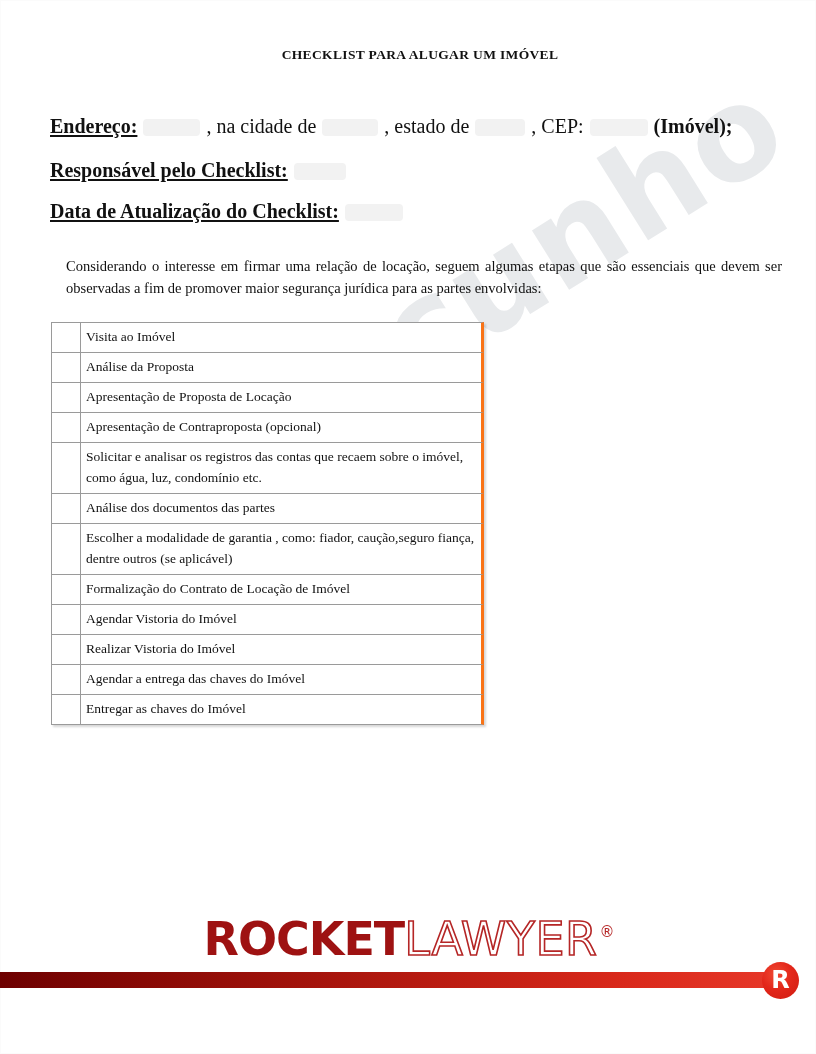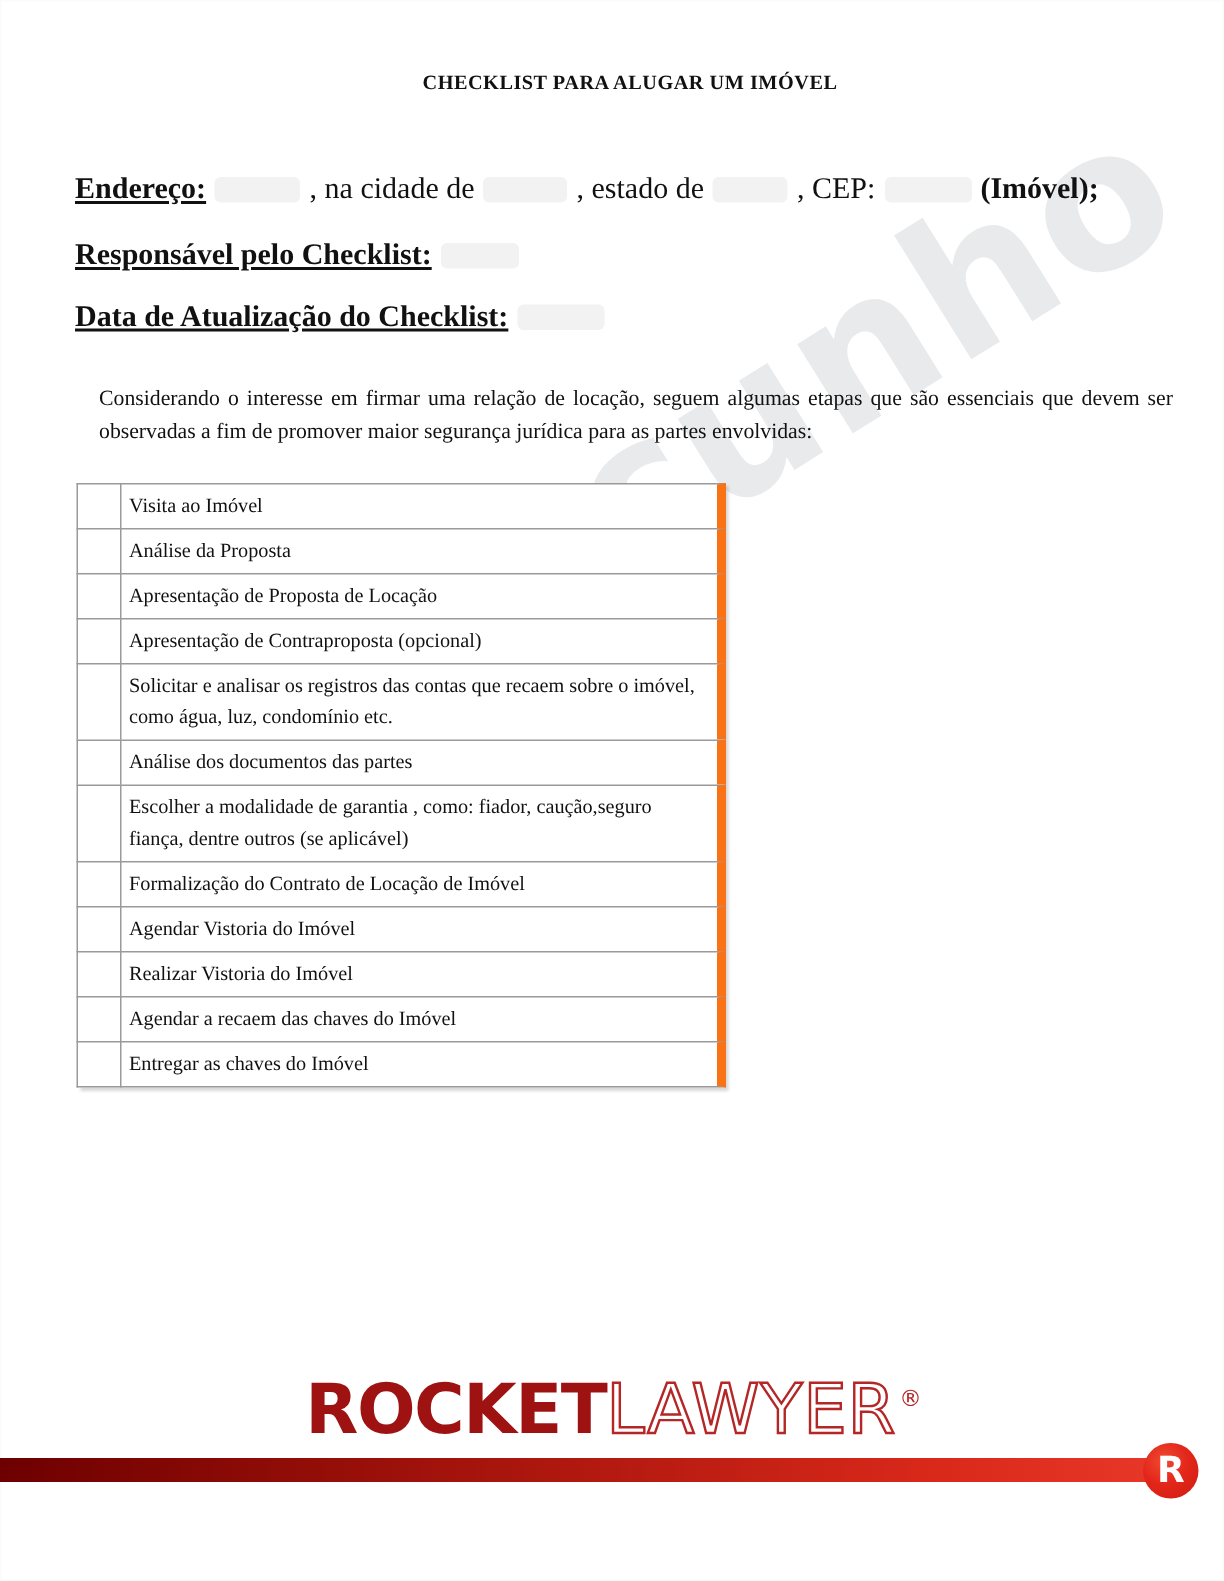--- a/index.html
+++ b/index.html
@@ -127,21 +127,21 @@
   .checklist td {
     border: 1px solid #9a9a9a;
     border-right: none;
     border-bottom: none;
     font-size: 13.5px;
     line-height: 21px;
     vertical-align: top;
     padding: 3px 4px 4px 5px;
     color: #111;
   }
-  .checklist tr td:last-child { border-right: 6px solid #f97316; }
+  .checklist tr td:last-child { border-right: 3px solid #f97316; }
   .checklist tr:last-child td { border-bottom: 1px solid #9a9a9a; }
   .checklist td.cb {
     width: 28px;
     padding: 0;
   }
   .checklist td.txt {
     border-left: 1px solid #9a9a9a;
   }
   .row-1line td { height: 22px; }
   .row-2line td { height: 43px; }
@@ -285,21 +285,21 @@
           <tr class="row-1line">
             <td class="cb"></td>
             <td class="txt">Agendar Vistoria do Imóvel</td>
           </tr>
           <tr class="row-1line">
             <td class="cb"></td>
             <td class="txt">Realizar Vistoria do Imóvel</td>
           </tr>
           <tr class="row-1line">
             <td class="cb"></td>
-            <td class="txt">Agendar a recaem das chaves do Imóvel</td>
+            <td class="txt">Agendar a entrega das chaves do Imóvel</td>
           </tr>
           <tr class="row-1line">
             <td class="cb"></td>
             <td class="txt">Entregar as chaves do Imóvel</td>
           </tr>
         </tbody>
     </table>
 
   </div>
 

